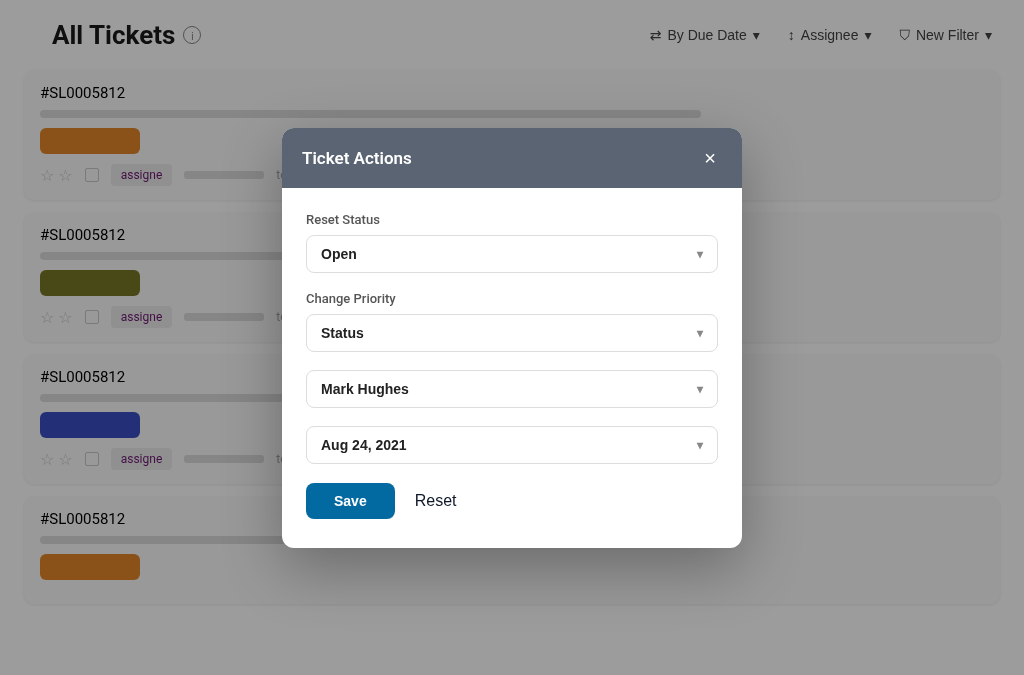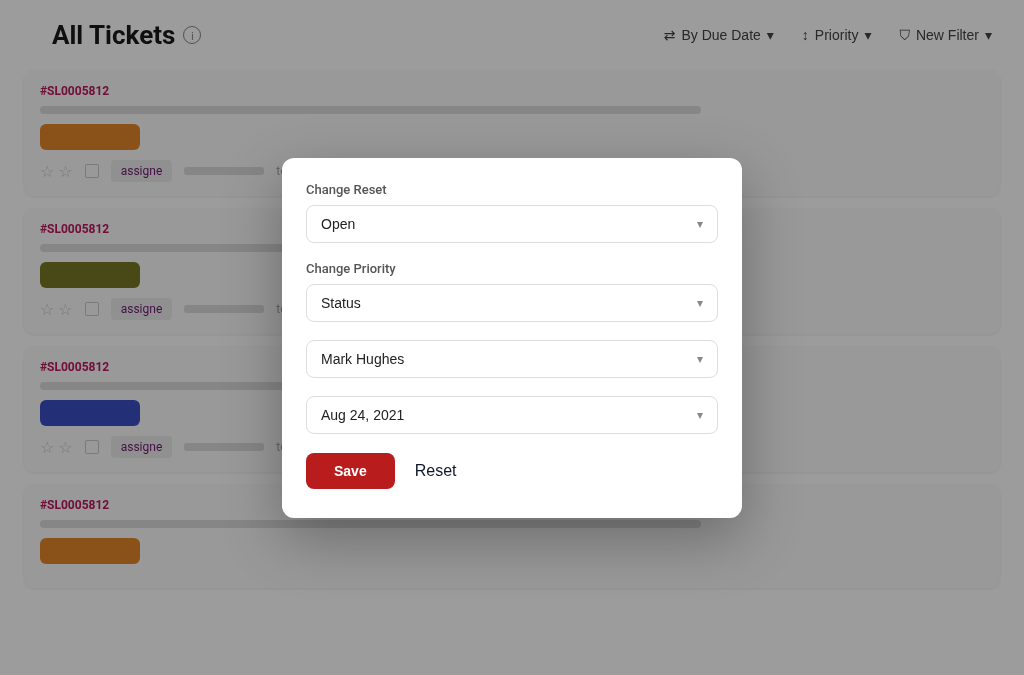--- a/index.html
+++ b/index.html
@@ -77,23 +77,23 @@
     }
 
     .ticket-card {
       background: #fff;
       border-radius: 10px;
       padding: 14px 16px;
       box-shadow: 0 1px 3px rgba(0,0,0,0.08);
     }
 
     .ticket-id {
-      font-size: 12px;
-      font-weight: 700;
-      color: #be185d;
+      font-size: 15px;
+      font-weight: 400;
+      color: #000000;
       margin-bottom: 8px;
     }
 
     .ticket-bar {
       height: 10px;
       border-radius: 4px;
       background: #e0e0e0;
       width: 60%;
       margin-bottom: 10px;
     }
@@ -207,36 +207,37 @@
       display: flex;
       align-items: center;
       justify-content: space-between;
       padding: 10px 14px;
       border: 1.5px solid #ddd;
       border-radius: 8px;
       background: #fff;
       font-size: 14px;
       color: #222;
       cursor: pointer;
+      font-weight: bold;
     }
 
     .chevron-icon {
       font-size: 12px;
       color: #888;
     }
 
     .modal-actions {
       display: flex;
       align-items: center;
       gap: 16px;
       margin-top: 6px;
     }
 
     .btn-save {
-      background: #b91c1c;
+      background: #0369a1;
       color: #fff;
       border: none;
       border-radius: 8px;
       padding: 10px 28px;
       font-size: 14px;
       font-weight: 600;
       cursor: pointer;
     }
 
     .btn-reset {
@@ -260,21 +261,21 @@
       </div>
     </div>
     <div class="header-controls">
       <button class="ctrl-btn">
         <span>⇄</span>
         <span>By Due Date</span>
         <span>▾</span>
       </button>
       <button class="ctrl-btn">
         <span>↕</span>
-        <span>Priority</span>
+        <span>Assignee</span>
         <span>▾</span>
       </button>
       <button class="ctrl-btn">
         <span>⛉</span>
         <span>New Filter</span>
         <span>▾</span>
       </button>
     </div>
   </div>
 
@@ -338,24 +339,28 @@
       <div class="ticket-id">#SL0005812</div>
       <div class="ticket-bar" style="background:#e0e0e0; width:70%; height:8px;"></div>
       <div class="ticket-bar orange"></div>
     </div>
   </div>
 </div>
 
 <div class="overlay">
 
   <div class="modal">
+    <div class="modal-header">
+      <span class="modal-title">Ticket Actions</span>
+      <button class="modal-close">×</button>
+    </div>
     <div class="modal-body">
 
       <div class="field-group">
-        <label class="field-label">Change Reset</label>
+        <label class="field-label">Reset Status</label>
         <button class="select-btn">
           <span>Open</span>
           <span class="chevron-icon">▾</span>
         </button>
       </div>
 
       <div class="field-group">
         <label class="field-label">Change Priority</label>
         <button class="select-btn">
           <span>Status</span>

